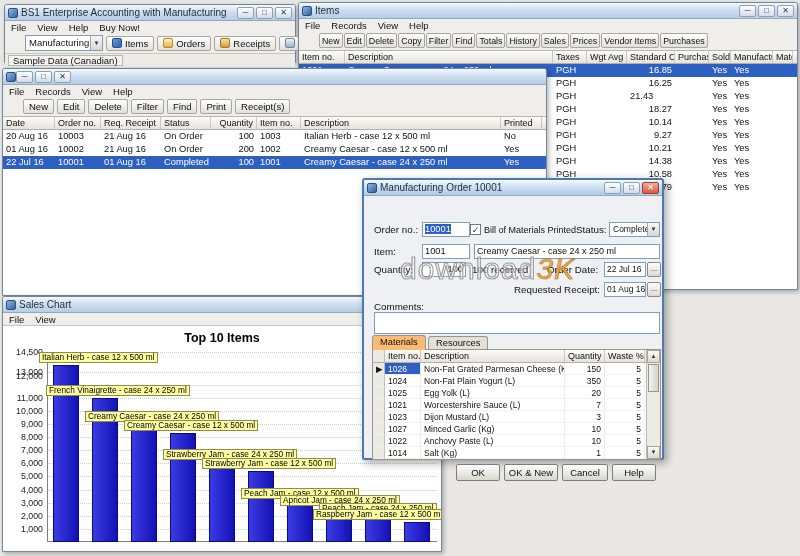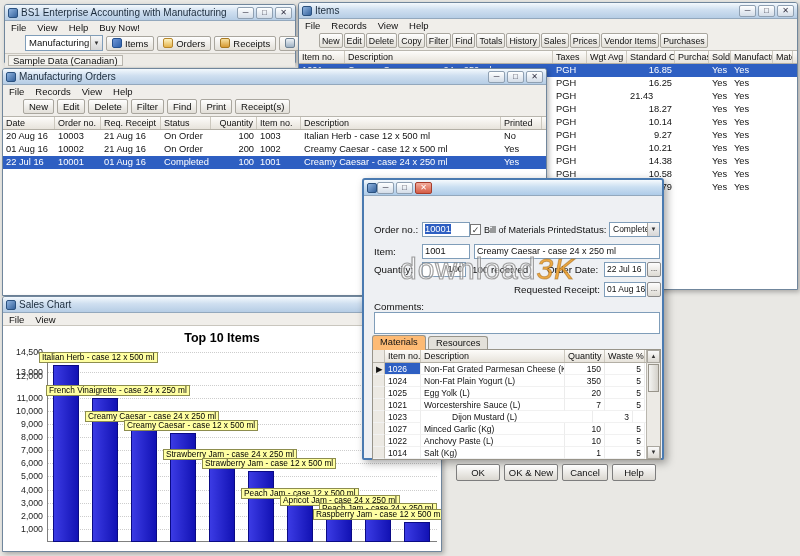--- a/index.html
+++ b/index.html
@@ -289,21 +289,20 @@
             <span class="td" style="width: 42px;">Yes</span>
             <span class="td" style="width: 20px;"></span>
           </div>
         </div>
       </div>
   </div>
 
   <div class="win" style="left:2px;top:68px;width:545px;height:228px;z-index:3">
     <div class="titlebar">
       <span class="win-ico"></span>
-      <span class="title">Manufacturing Orders</span>
       <span class="cap-btns">
         <span class="cap-btn">─</span>
         <span class="cap-btn">□</span>
         <span class="cap-btn">✕</span>
       </span>
     </div>
     <div class="menubar">
         <span class="menu-item">File</span>
         <span class="menu-item">Records</span>
         <span class="menu-item">View</span>
@@ -428,20 +427,21 @@
         <div class="bar-label" style="left: 238px; top: 162.379px;">Peach Jam - case 12 x 500 ml</div>
         <div class="bar-label" style="left: 277px; top: 168.931px;">Apricot Jam - case 24 x 250 ml</div>
         <div class="bar-label" style="left: 316px; top: 176.793px;">Peach Jam - case 24 x 250 ml</div>
         <div class="bar-label" style="left: 310px; top: 183.345px;">Raspberry Jam - case 12 x 500 ml</div>
       </div>
   </div>
 
   <div class="win dlg" style="left:362px;top:178px;width:302px;height:282px;z-index:10">
     <div class="titlebar">
       <span class="win-ico"></span>
+      <span class="title">Manufacturing Order 10001</span>
       <span class="cap-btns">
         <span class="cap-btn">─</span>
         <span class="cap-btn">□</span>
         <span class="cap-btn red">✕</span>
       </span>
     </div>
     <div class="dlg-body">
 
       <span class="lbl" style="left:10px;top:28px">Order no.:</span>
       <div class="inp" style="left:58px;top:26px;width:48px"><span class="seltext">10001</span></div>
@@ -508,21 +508,21 @@
               <div class="tbl-row">
                 <span class="td marker" style="width: 12px;"></span>
                 <span class="td" style="width: 36px;">1021</span>
                 <span class="td" style="width: 144px;">Worcestershire Sauce (L)</span>
                 <span class="td" style="width: 40px; text-align: right;">7</span>
                 <span class="td" style="width: 40px; text-align: right;">5</span>
               </div>
               <div class="tbl-row">
                 <span class="td marker" style="width: 12px;"></span>
                 <span class="td" style="width: 36px;">1023</span>
-                <span class="td" style="width: 144px; margin-left: 28px;">Dijon Mustard (L)</span>
+                <span class="td" style="width: 144px;">Dijon Mustard (L)</span>
                 <span class="td" style="width: 40px; text-align: right;">3</span>
                 <span class="td" style="width: 40px; text-align: right;">5</span>
               </div>
               <div class="tbl-row">
                 <span class="td marker" style="width: 12px;"></span>
                 <span class="td" style="width: 36px;">1027</span>
                 <span class="td" style="width: 144px;">Minced Garlic (Kg)</span>
                 <span class="td" style="width: 40px; text-align: right;">10</span>
                 <span class="td" style="width: 40px; text-align: right;">5</span>
               </div>

